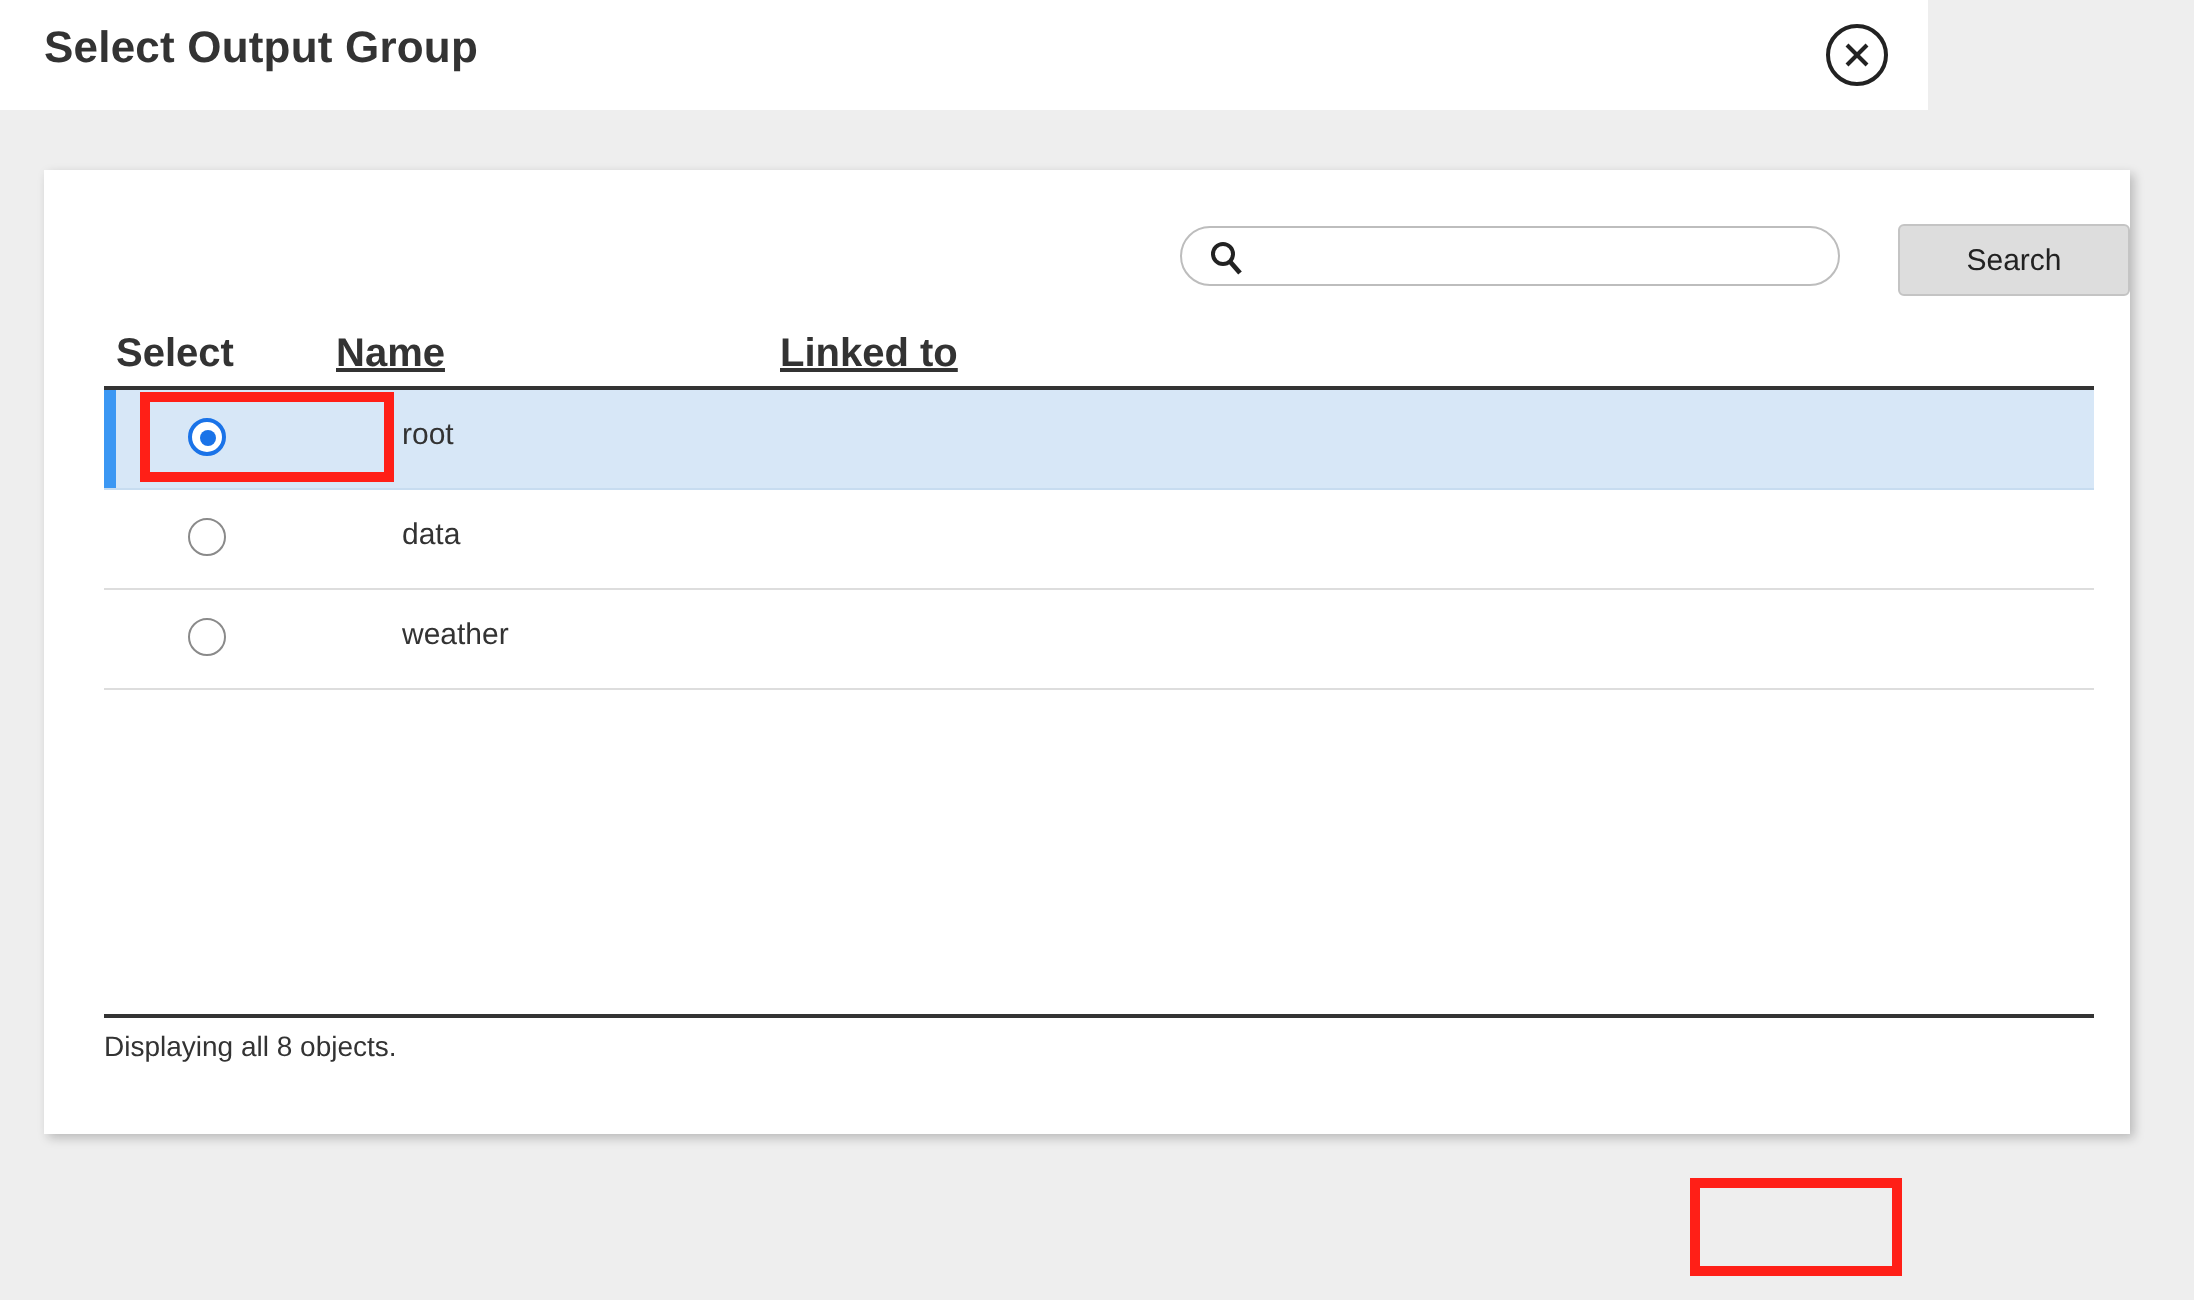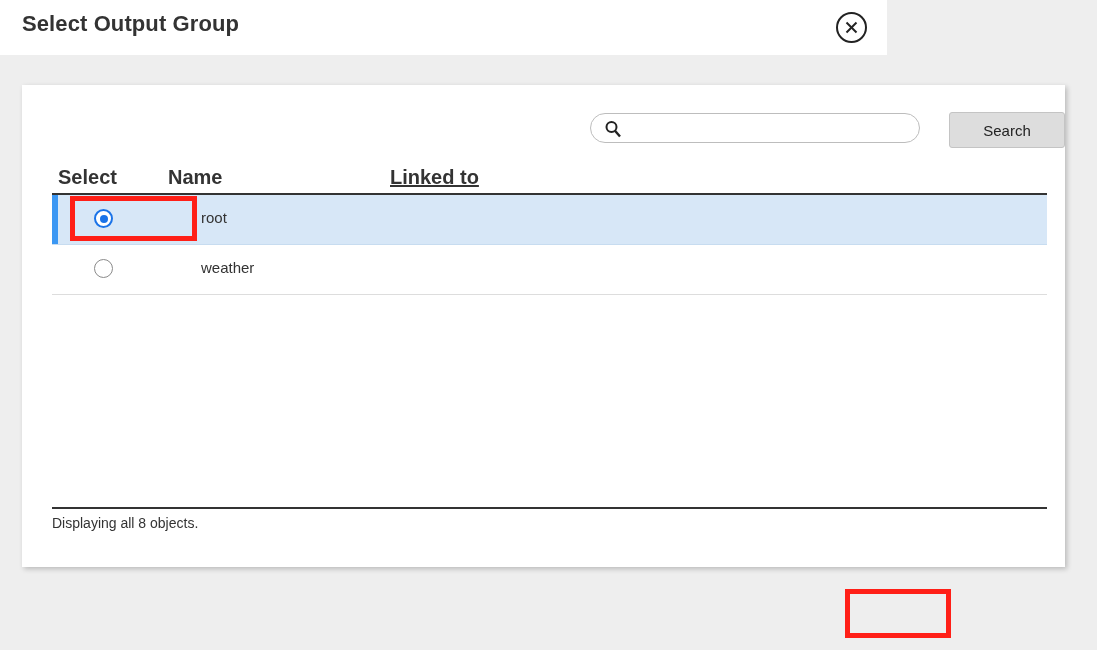--- a/index.html
+++ b/index.html
@@ -13,21 +13,21 @@
     font-family: "Liberation Sans", sans-serif;
     color: #333333;
     overflow: hidden;
     position: relative;
   }
 
   
   .titlebar {
     position: absolute;
     left: 0; top: 0;
-    width: 887px;
+    width: 964px;
     height: 55px;
     background: #ffffff;
     box-sizing: border-box;
   }
   .dialog-title {
     position: absolute;
     left: 22px;
     top: 11px;
     font-size: 22px;
     font-weight: bold;
@@ -138,21 +138,21 @@
     border-bottom: 2px solid #333333;
   }
   .th {
     position: absolute;
     top: 4px;
     font-size: 20px;
     font-weight: bold;
     color: #333333;
   }
   .th-select { left: 6px; }
-  .th-name   { left: 116px; }
+  .th-name   { left: 116px; text-decoration: underline; }
   .th-linked { left: 338px; text-decoration: underline; }
 
   .row {
     position: relative;
     height: 49px;
     border-bottom: 1px solid #dddddd;
     cursor: pointer;
   }
   .row.selected {
     background: #d7e7f7;
@@ -291,20 +291,25 @@
         <div class="th th-linked">Linked to</div>
       </div>
 
       <div class="row selected">
         <span class="accent"></span>
         <span class="radio checked"></span>
         <span class="cell-name">root</span>
         <span class="cell-linked"></span>
       </div>
 
+      <div class="row">
+        <span class="radio"></span>
+        <span class="cell-name">data</span>
+        <span class="cell-linked"></span>
+      </div>
 
       <div class="row">
         <span class="radio"></span>
         <span class="cell-name">weather</span>
         <span class="cell-linked"></span>
       </div>
     </div>
 
     <div class="table-bottom-rule"></div>
     <div class="status-text">Displaying all 8 objects.</div>

